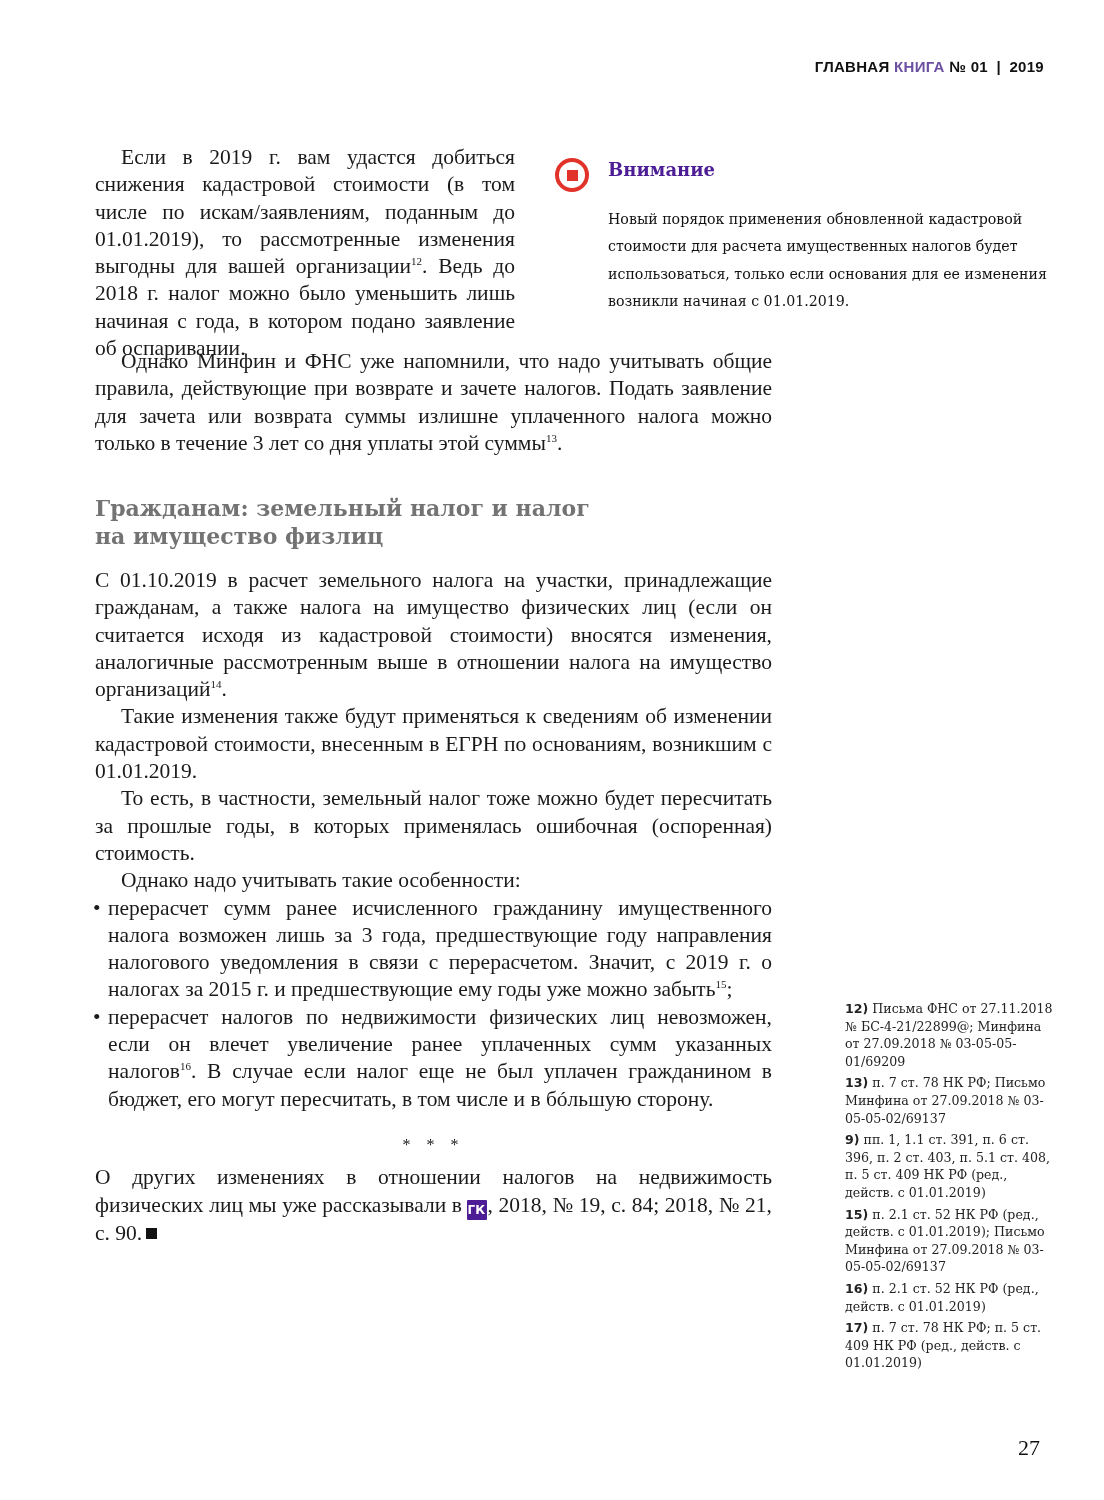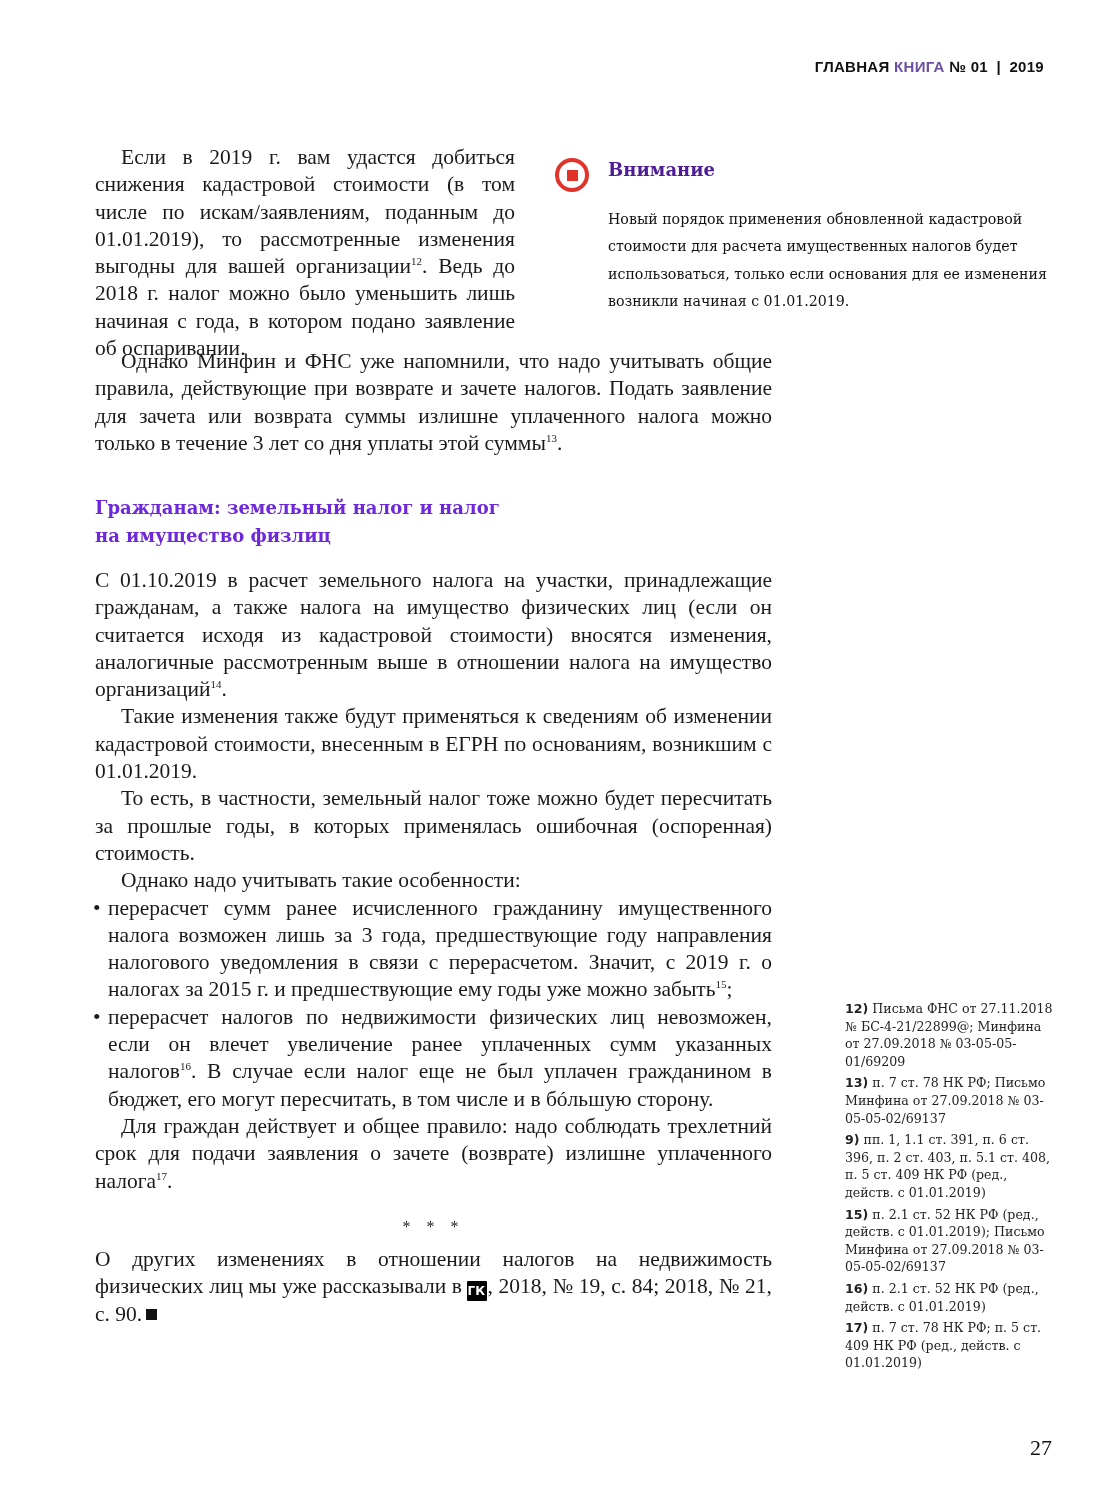--- a/index.html
+++ b/index.html
@@ -19,30 +19,30 @@
   .block { position: absolute; left: 95px; }
   .para { margin: 0; text-align: justify; text-align-last: left; }
   .indent { text-indent: 26px; }
   sup { font-size: 11px; line-height: 0; vertical-align: super; }
 
   #col-top { top: 144px; width: 420px; }
   #col-top-2 { top: 348px; width: 677px; }
 
   .heading {
     position: absolute; left: 95px; top: 494px; width: 600px;
-    font-family: "DejaVu Serif", serif; font-weight: bold; font-size: 18px; line-height: 28px; color: #6d28d9;
+    font-family: "DejaVu Serif", serif; font-weight: bold; font-size: 22px; line-height: 28px; color: #737373;
   }
   #sec2 { top: 567px; width: 677px; }
   ul.bullets { list-style: none; margin: 0; padding: 0; }
   ul.bullets li { position: relative; padding-left: 13px; text-align: justify; text-align-last: left; }
   ul.bullets li::before { content: "•"; position: absolute; left: -2px; top: 0; }
 
   .stars { text-align: center; letter-spacing: 6px; font-size: 16px; margin: 18px 0 6px 0; }
   .gk-logo {
-    display: inline-block; width: 20px; height: 20px; background: #000000; color: #fff;
+    display: inline-block; width: 20px; height: 20px; background: #4c1d95; color: #fff;
     font-family: "DejaVu Sans", sans-serif; font-weight: bold; font-size: 12px; line-height: 20px; text-align: center;
     vertical-align: -2px; border-radius: 1px;
   }
   .end-square { display: inline-block; width: 11px; height: 11px; background: #111; margin-left: 4px; vertical-align: 1px; }
 
   .notice { position: absolute; left: 555px; top: 155px; width: 495px; }
   .notice-icon {
     position: absolute; left: 0; top: 3px; width: 34px; height: 34px; border: 4px solid #e2332a; border-radius: 50%;
     box-sizing: border-box;
   }
@@ -60,21 +60,21 @@
 
   .footnotes {
     position: absolute; left: 826px; top: 1000px; width: 230px;
     font-family: "DejaVu Serif", serif; font-size: 12.6px; line-height: 17.6px; color: #222;
   }
   .fn { margin-bottom: 4px; margin-left: 19px; }
   .fn b { font-family: "DejaVu Sans", sans-serif; font-weight: bold; }
 
   .page-num {
     position: absolute; left: 1018px; top: 1435px;
-    font-family: "Liberation Serif", serif; font-size: 22px; color: #111; margin-left: 12px;
+    font-family: "Liberation Serif", serif; font-size: 22px; color: #111;
   }
 </style>
 </head>
 <body>
 
 <div class="header">
   <span>ГЛАВНАЯ</span>
   <span class="accent">КНИГА</span>
   <span>№ 01</span>
   <span class="sep">|</span>
@@ -112,23 +112,20 @@
   <p class="para indent">То есть, в частности, земельный налог тоже можно будет пересчитать за прошлые годы, в которых применялась ошибочная (оспоренная) стоимость.</p>
   <p class="para indent">Однако надо учитывать такие особенности:</p>
   <ul class="bullets">
     <li>
       <span>перерасчет сумм ранее исчисленного гражданину имущественного налога возможен лишь за 3 года, предшествующие году направления налогового уведомления в связи с перерасчетом. Значит, с 2019 г. о налогах за 2015 г. и предшествующие ему годы уже можно забыть</span><sup>15</sup><span>;</span>
     </li>
     <li>
       <span>перерасчет налогов по недвижимости физических лиц невозможен, если он влечет увеличение ранее уплаченных сумм указанных налогов</span><sup>16</sup><span>. В случае если налог еще не был уплачен гражданином в бюджет, его могут пересчитать, в том числе и в бóльшую сторону.</span>
     </li>
   </ul>
-  <p class="para indent">
-    <span>Для граждан действует и общее правило: надо соблюдать трехлетний срок для подачи заявления о зачете (возврате) излишне уплаченного налога</span><sup>17</sup><span>.</span>
-  </p>
   <div class="stars">* * *</div>
   <p class="para">
     <span>О других изменениях в отношении налогов на недвижимость физических лиц мы уже рассказывали в </span><span class="gk-logo">ГК</span><span>, 2018, № 19, с. 84; 2018, № 21, с. 90.</span><span class="end-square"></span>
   </p>
 </div>
 
 <div class="footnotes">
   <div class="fn"><b>12)</b> <span>Письма ФНС от 27.11.2018 № БС-4-21/22899@; Минфина от 27.09.2018 № 03-05-05-01/69209</span></div>
   <div class="fn"><b>13)</b> <span>п. 7 ст. 78 НК РФ; Письмо Минфина от 27.09.2018 № 03-05-05-02/69137</span></div>
   <div class="fn"><b>9)</b> <span>пп. 1, 1.1 ст. 391, п. 6 ст. 396, п. 2 ст. 403, п. 5.1 ст. 408, п. 5 ст. 409 НК РФ (ред., действ. с 01.01.2019)</span></div>

